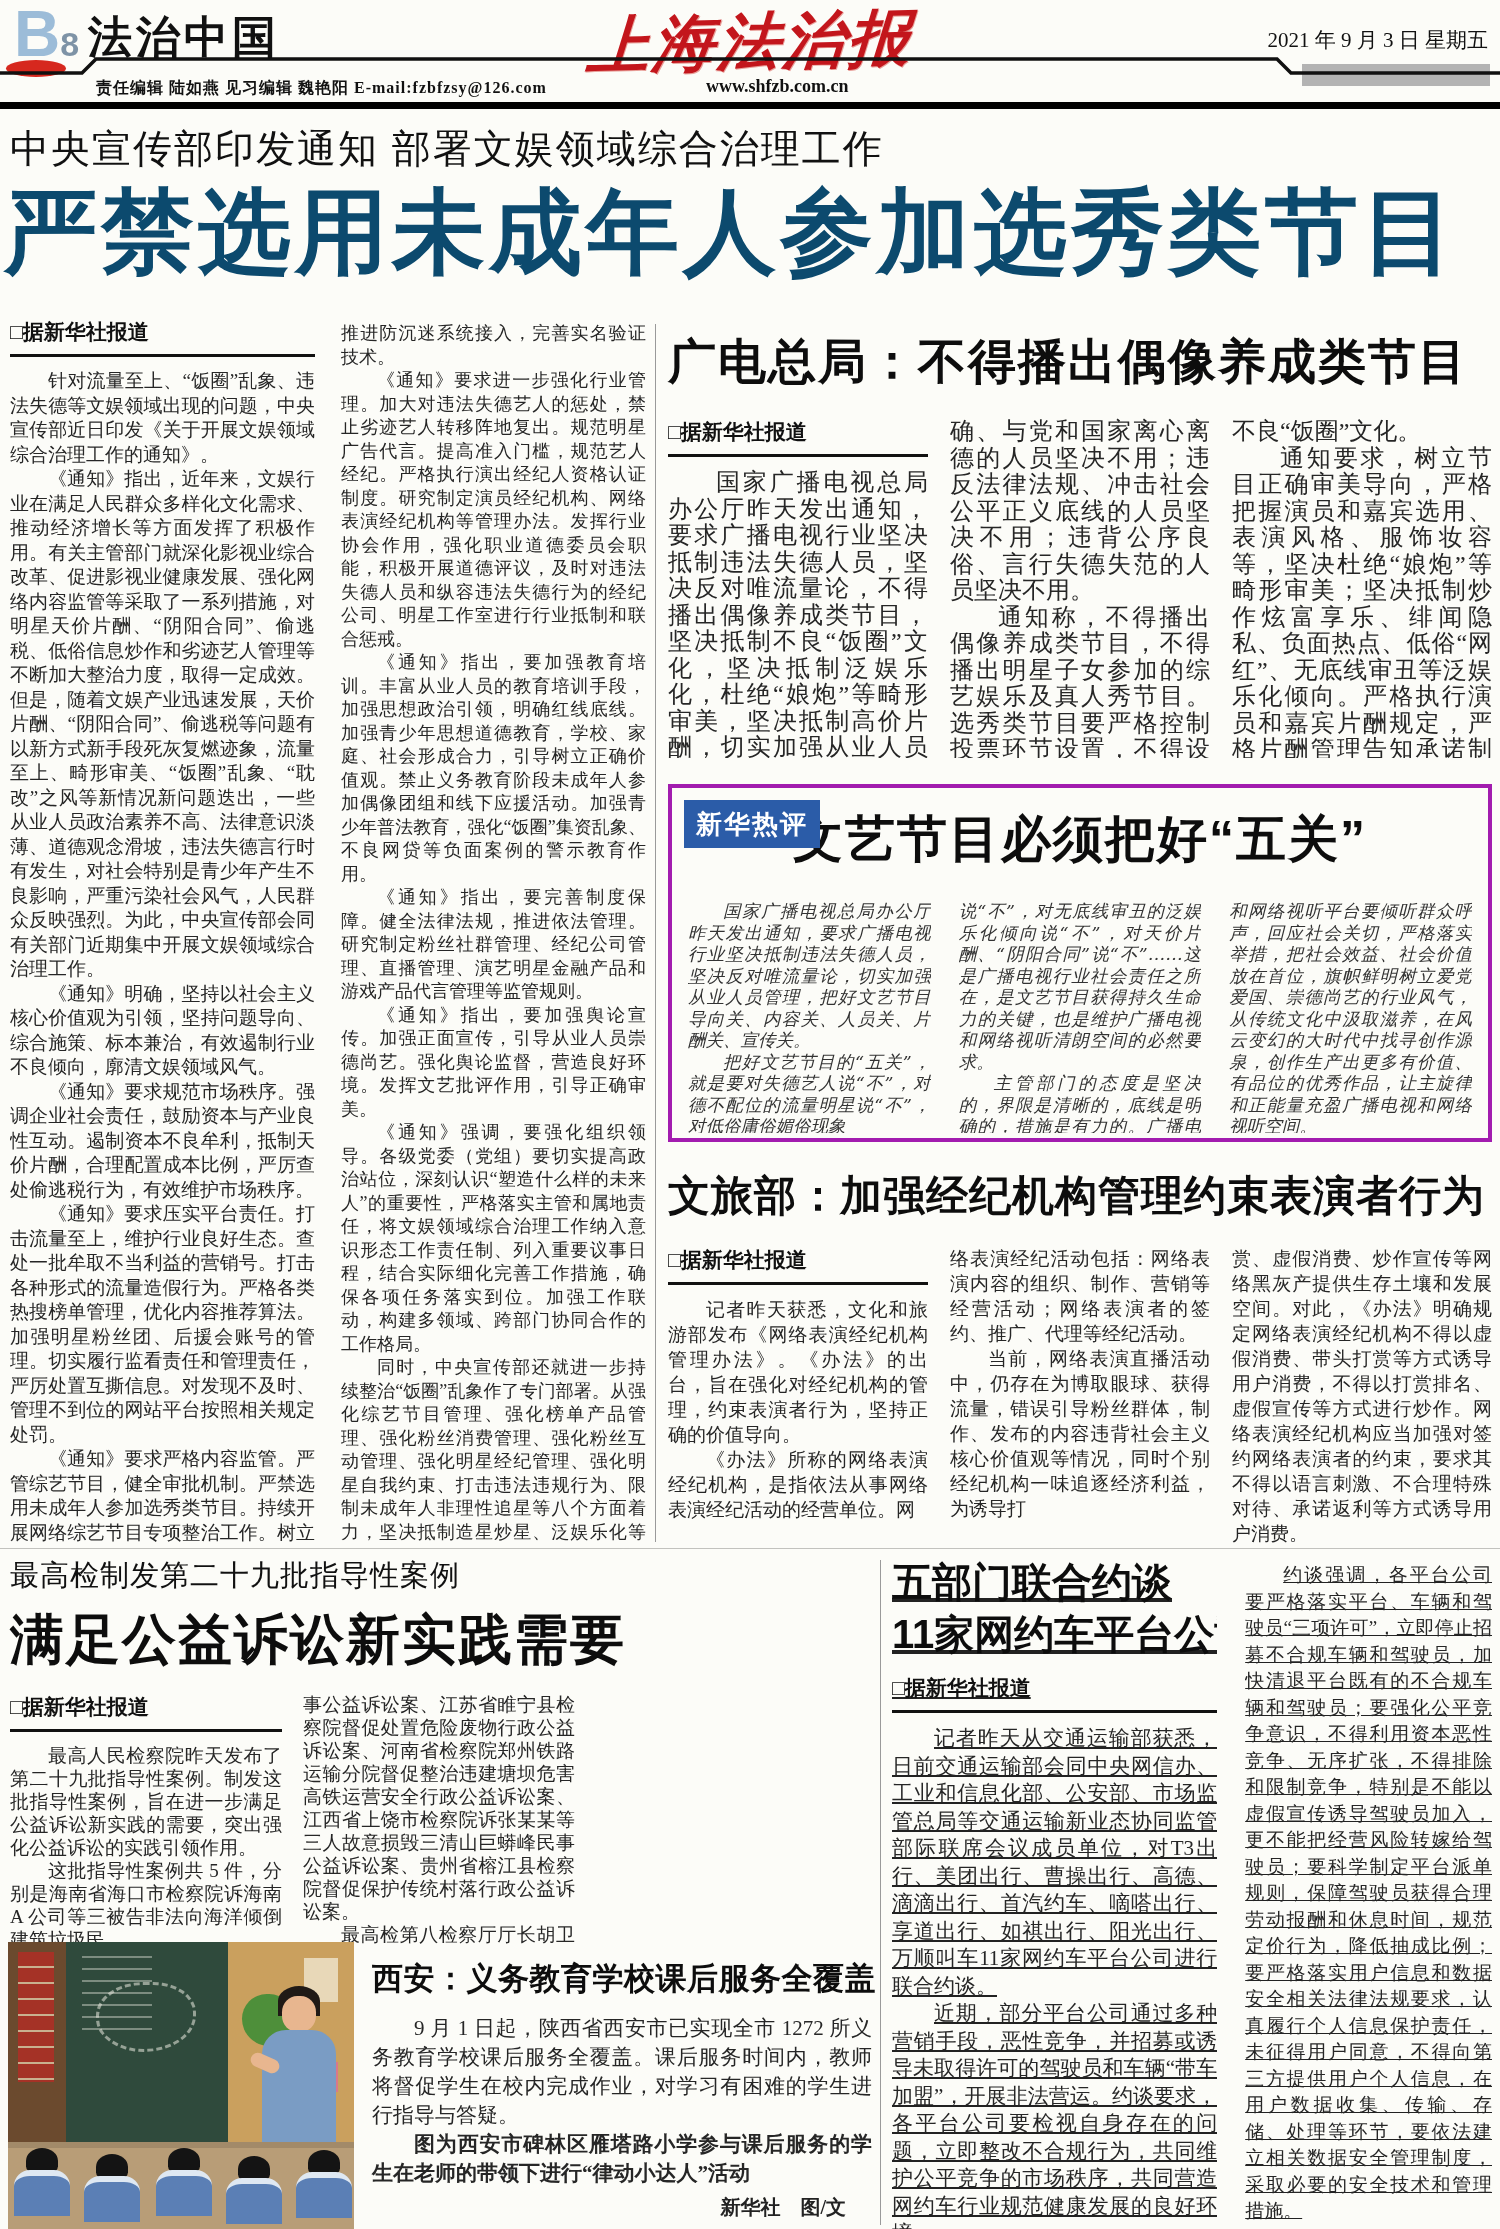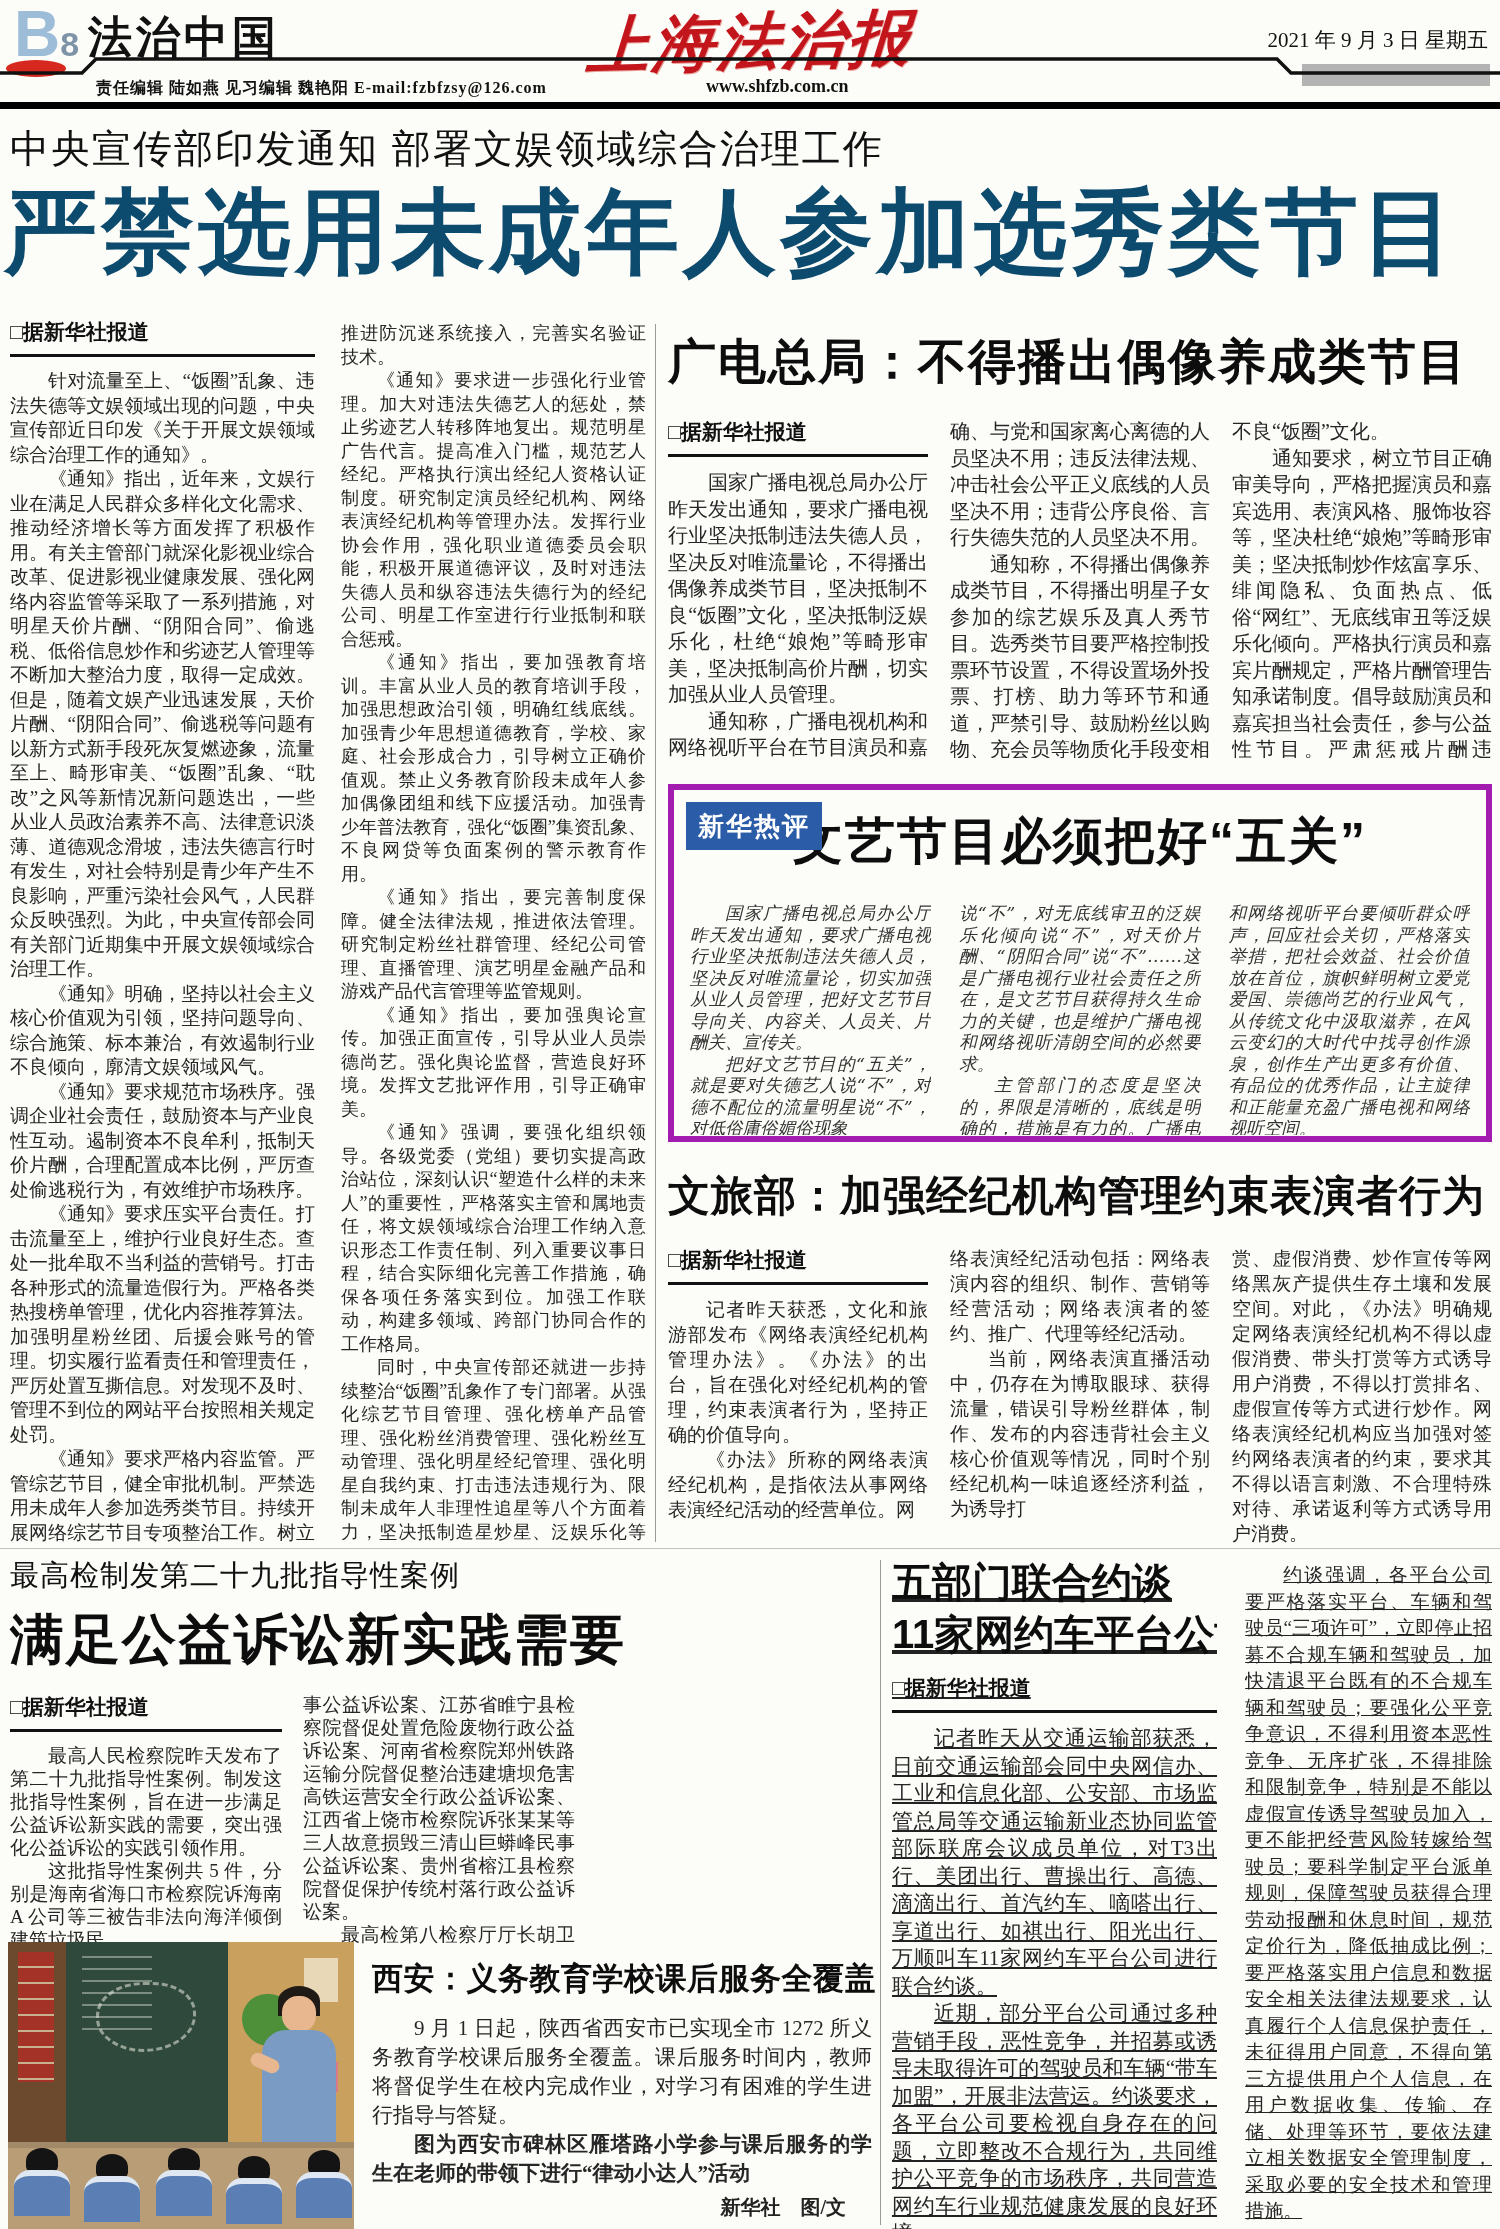--- a/index.html
+++ b/index.html
@@ -38,23 +38,23 @@
   .lead-col.c2 { padding-top:4px; }
   .lead-col.c2 p { font-size:18px; line-height:23.5px; }
   .vdiv1 { position:absolute; left:655px; top:324px; width:1px; height:1218px; background:#9a9a9a; }
   .vdiv2 { position:absolute; left:880px; top:1560px; width:1px; height:665px; background:#9a9a9a; }
   .hrule-mid { position:absolute; left:0px; top:1548px; width:1500px; height:1px; background:#c2c2be; }
   
   .right-top { position:absolute; left:668px; top:318px; width:824px; }
   .gd-headline { margin:12px 0 0 0; font-family:"Liberation Sans",sans-serif; font-size:48px; font-weight:bold; letter-spacing:2px; white-space:nowrap; color:#0d0d0d; }
   .gd-body { display:flex; gap:22px; margin-top:24px; height:340px; overflow:hidden; }
   .gd-col { width:260px; overflow:hidden; }
-  .gd-col p { font-size:20px; line-height:26.5px; }
-  
-  .hot-box { position:relative; margin-top:26px; border:6px solid #a21caf; height:358px; padding:10px 16px; background:#fcfcf8; }
+  .gd-col p { font-size:24px; line-height:26.5px; }
+  
+  .hot-box { position:relative; margin-top:26px; border:4px solid #a21caf; height:358px; padding:10px 16px; background:#fcfcf8; }
   .hot-badge { position:absolute; left:12px; top:12px; background:#2b5ca8; color:#fff; font-family:"Liberation Sans",sans-serif; font-weight:bold; font-size:26px; line-height:1; padding:11px 12px; letter-spacing:2px; }
   .hot-headline { text-align:center; margin-top:8px; font-family:"Liberation Sans",sans-serif; font-size:50px; font-weight:bold; letter-spacing:2px; color:#0d0d0d; }
   .hot-body { display:flex; gap:28px; margin-top:28px; height:232px; overflow:hidden; }
   .hot-col { width:245px; overflow:hidden; }
   .hot-col p { font-family:"DejaVu Serif",serif; font-style:italic; font-size:17.5px; line-height:21.5px; color:#333; }
   
   .wlb-headline { margin-top:26px; font-family:"Liberation Sans",sans-serif; font-size:42px; font-weight:bold; letter-spacing:1px; white-space:nowrap; color:#0d0d0d; }
   .wlb-body { display:flex; gap:22px; margin-top:22px; height:302px; overflow:hidden; }
   .wlb-col { width:260px; overflow:hidden; }
   .wlb-col p { font-size:19px; line-height:25px; }

